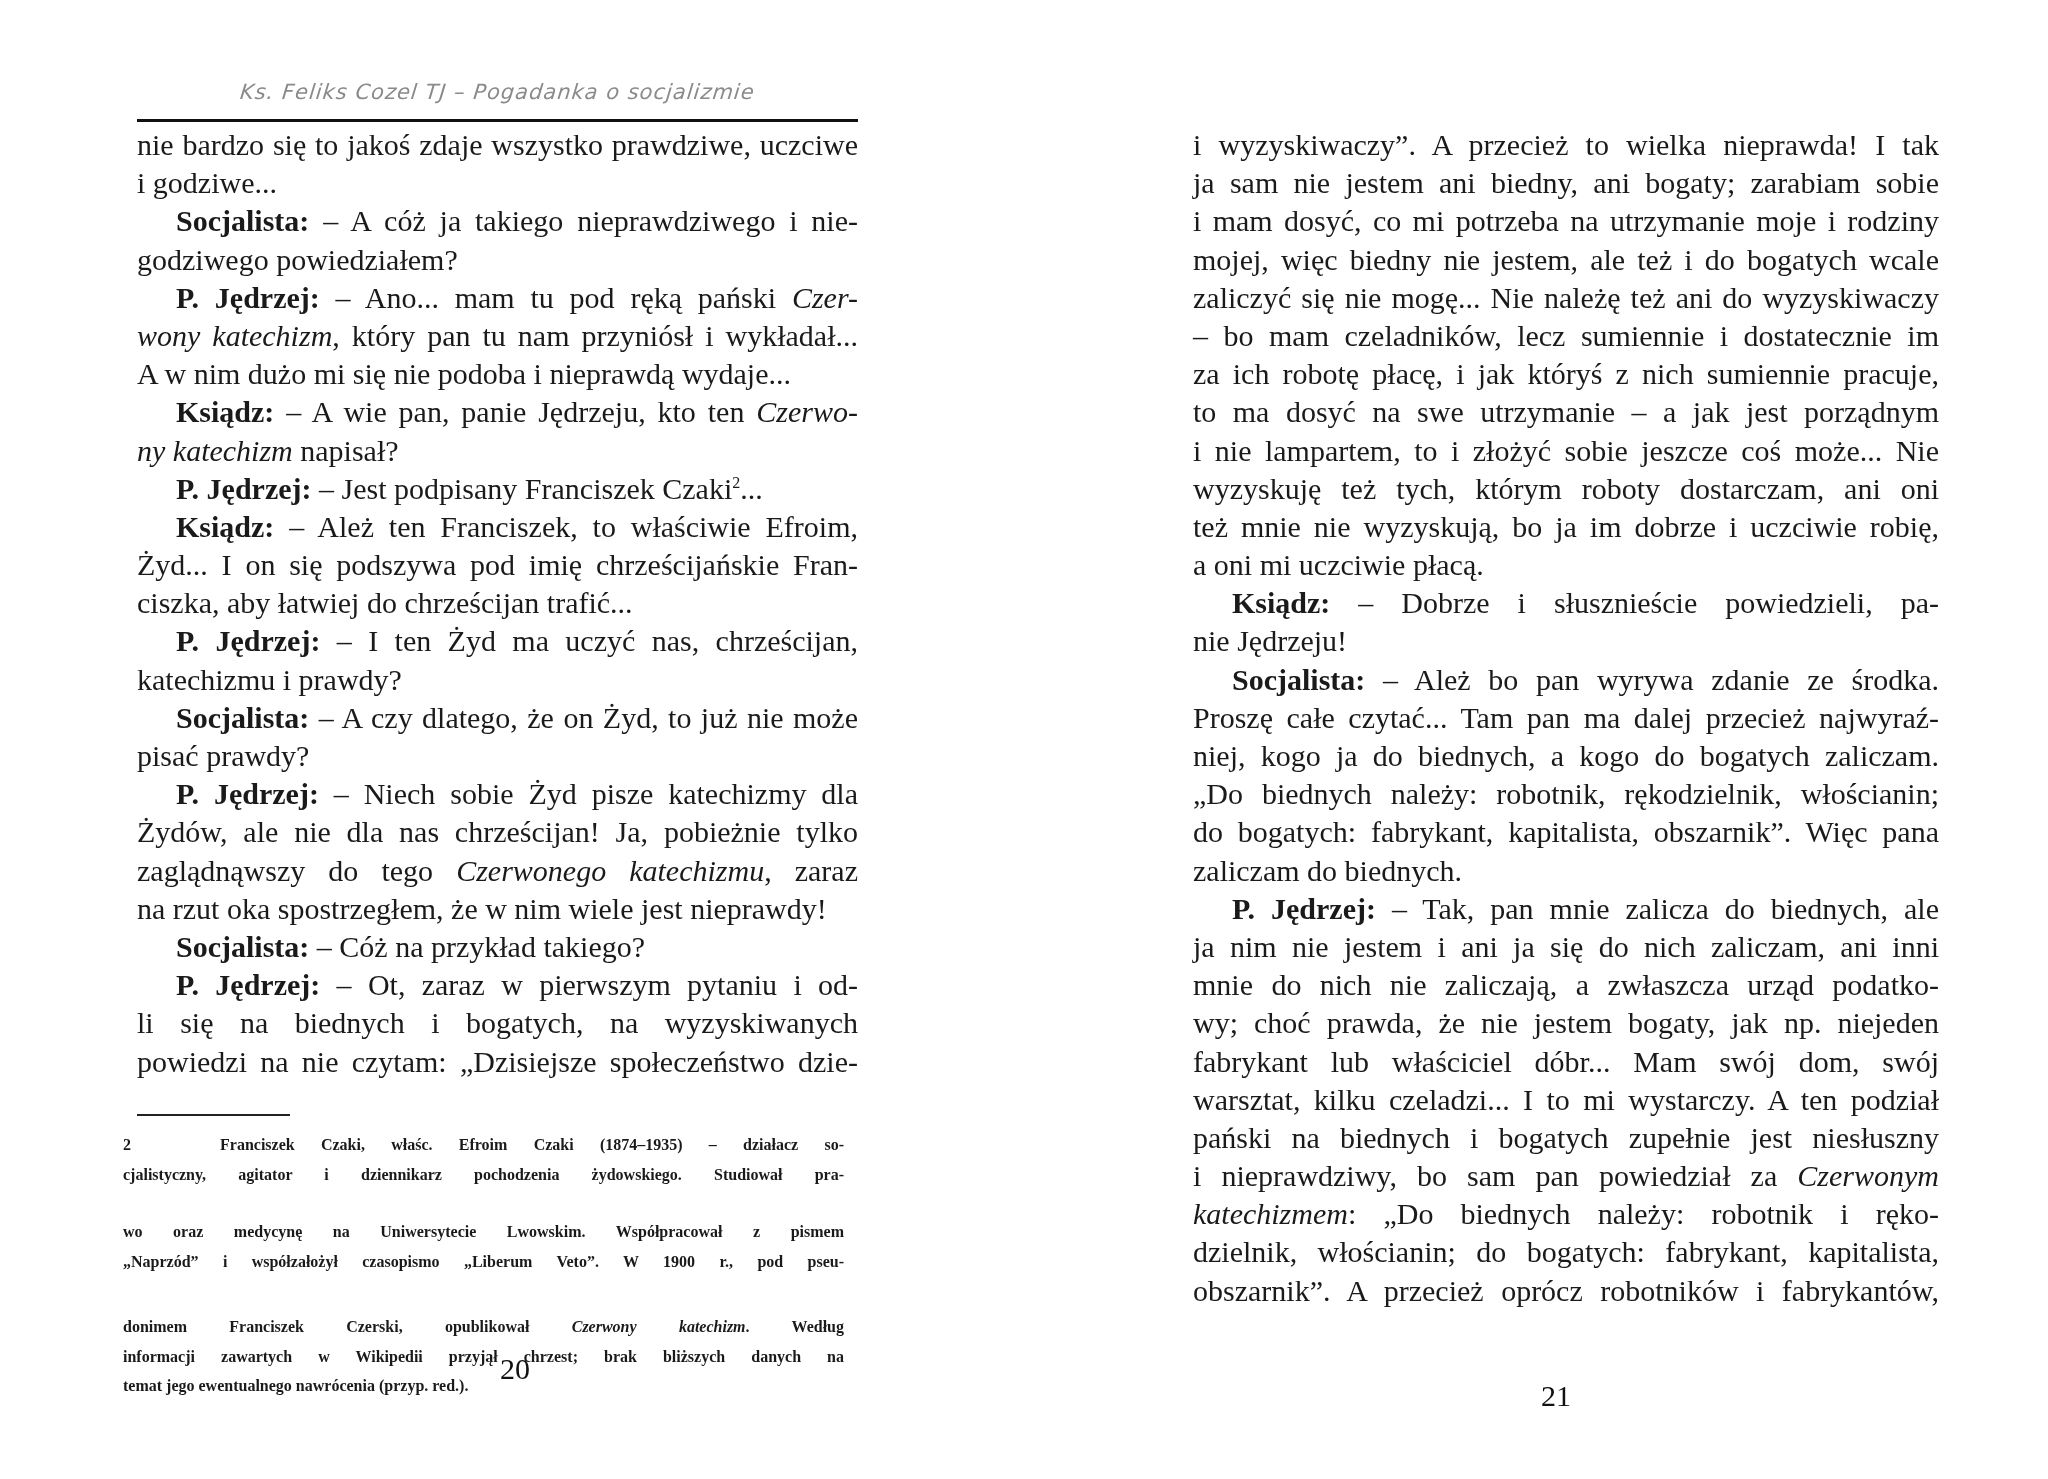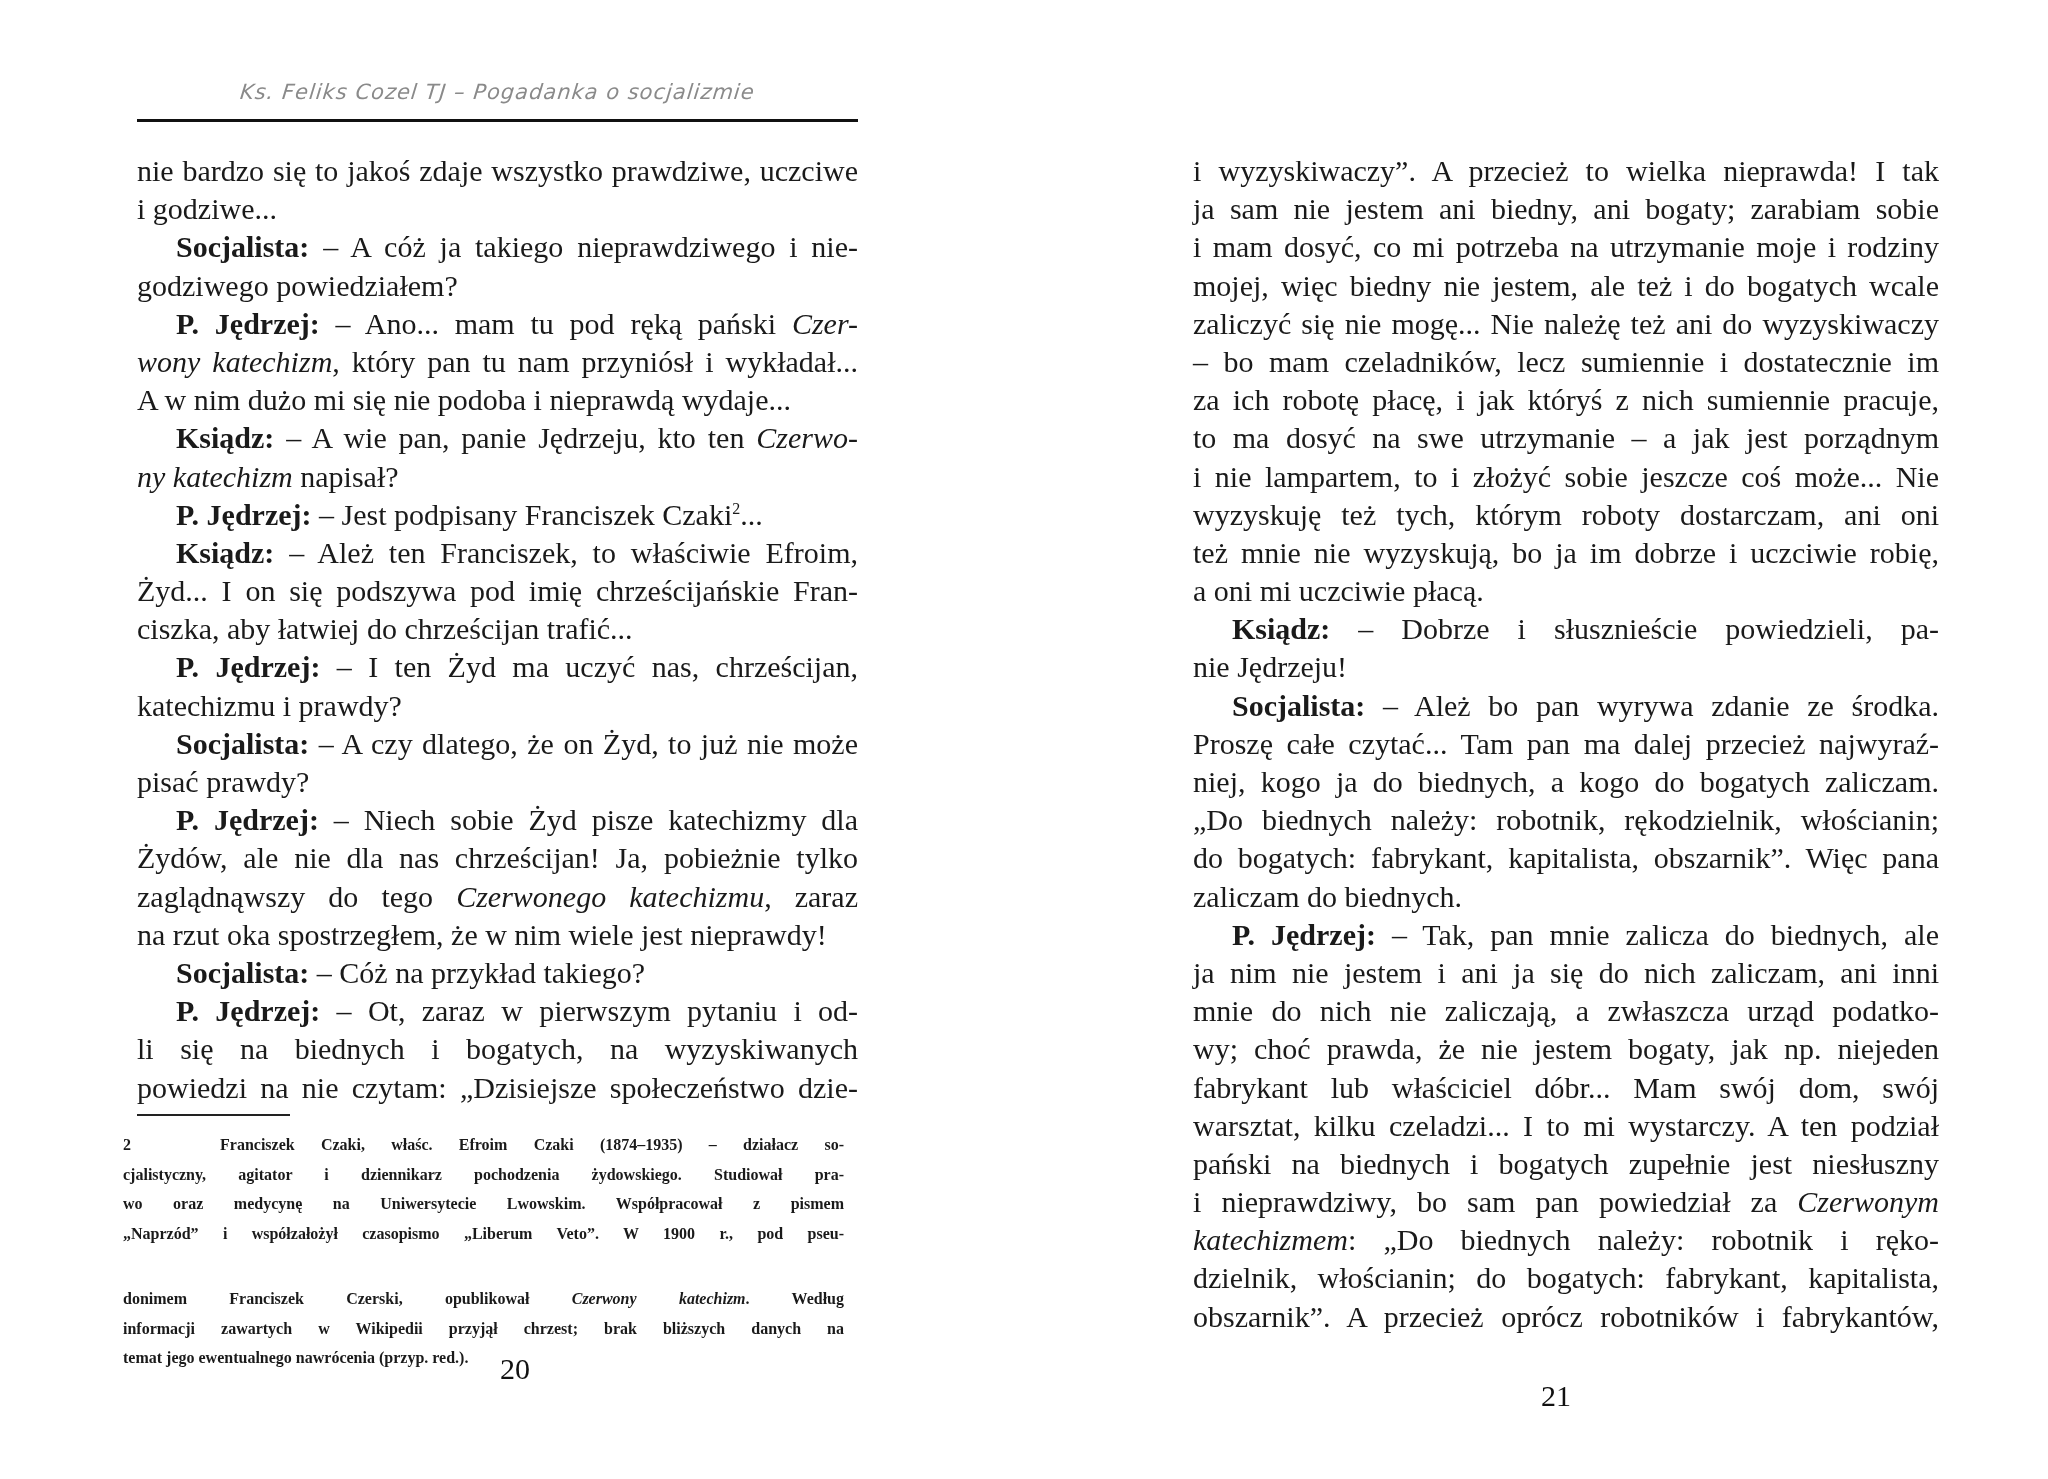--- a/index.html
+++ b/index.html
@@ -17,21 +17,21 @@
     position: absolute; left: 137px; width: 721px; top: 80px;
     text-align: center; color: #8a8a8a; font-style: italic;
     font-family: "DejaVu Sans", sans-serif; font-size: 21px; letter-spacing: 1px;
     transform: skewX(-6deg);
   }
   .header-rule {
     position: absolute; left: 137px; width: 721px; top: 119px; height: 3px; background: #111;
   }
 
   .body-text {
-    position: absolute; width: 721px; top: 152px;
+    position: absolute; width: 721px; top: 126px;
     font-size: 30px; line-height: 38.2px;
   }
   .page-left .body-text { left: 137px; }
   .page-right .body-text { left: 169px; width: 746px; }
 
   .line { display: block; white-space: nowrap; text-align: justify; text-align-last: justify; height: 38.2px; overflow: visible; }
   .line.last { text-align-last: left; }
   .line.indent { padding-left: 39px; }
   .speaker { font-weight: bold; }
   .em { font-style: italic; }
@@ -88,21 +88,21 @@
         <span class="line indent"><span class="speaker">P. Jędrzej:</span><span> – Ot, zaraz w pierwszym pytaniu i od-</span></span>
         <span class="line"><span>li się na biednych i bogatych, na </span><span class="strong">wyzyskiwanych</span></span>
         <span class="line"><span>powiedzi na nie czytam: „Dzisiejsze społeczeństwo dzie-</span></span>
       </div>
 
     <div class="footnote-rule"></div>
     <div class="footnotes">
       <div>
           <span class="line" style="height: 29.5px;"><span class="fn-num">2</span><span>Franciszek Czaki, właśc. Efroim Czaki (1874–1935) – działacz so-</span></span>
           <span class="line" style="height: 29.5px;"><span>cjalistyczny, agitator i dziennikarz pochodzenia żydowskiego. Studiował pra-</span></span>
-          <span class="line" style="height: 29.5px;"><span>wo oraz medycynę na Uniwersytecie Lwowskim. Współpracował z pismem</span></span>
+          <span class="line" style="height: 29.5px; margin-top: 28px;"><span>wo oraz medycynę na Uniwersytecie Lwowskim. Współpracował z pismem</span></span>
           <span class="line" style="height: 29.5px;"><span>„Naprzód” i współzałożył czasopismo „Liberum Veto”. W 1900 r., pod pseu-</span></span>
           <span class="line" style="height: 29.5px; margin-top: 36px;"><span>donimem Franciszek Czerski, opublikował </span><span class="em">Czerwony katechizm</span><span>. Według</span></span>
           <span class="line" style="height: 29.5px;"><span>informacji zawartych w Wikipedii przyjął chrzest; brak bliższych danych na</span></span>
           <span class="line last" style="height: 29.5px;"><span>temat jego ewentualnego nawrócenia (przyp. red.).</span></span>
         </div>
     </div>
 
     <div class="page-number">20</div>
   </div>
 

